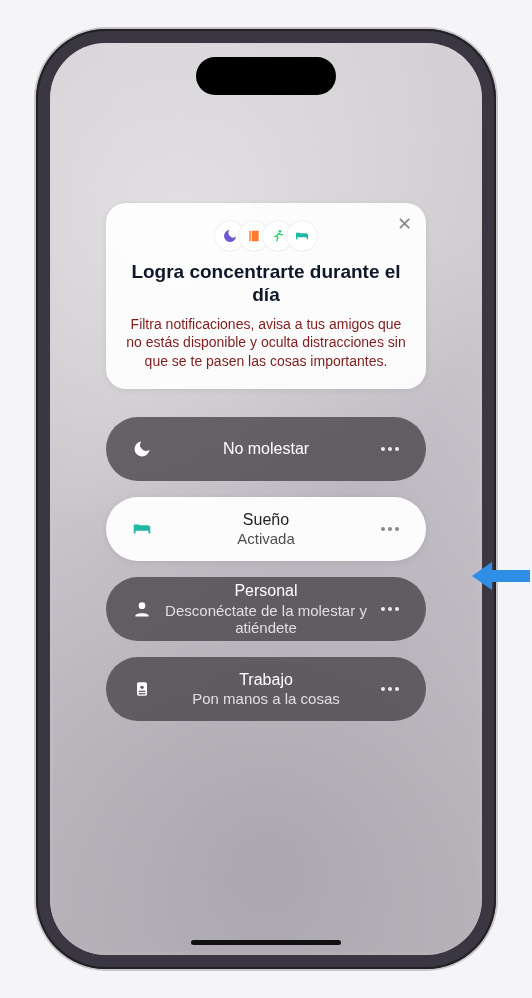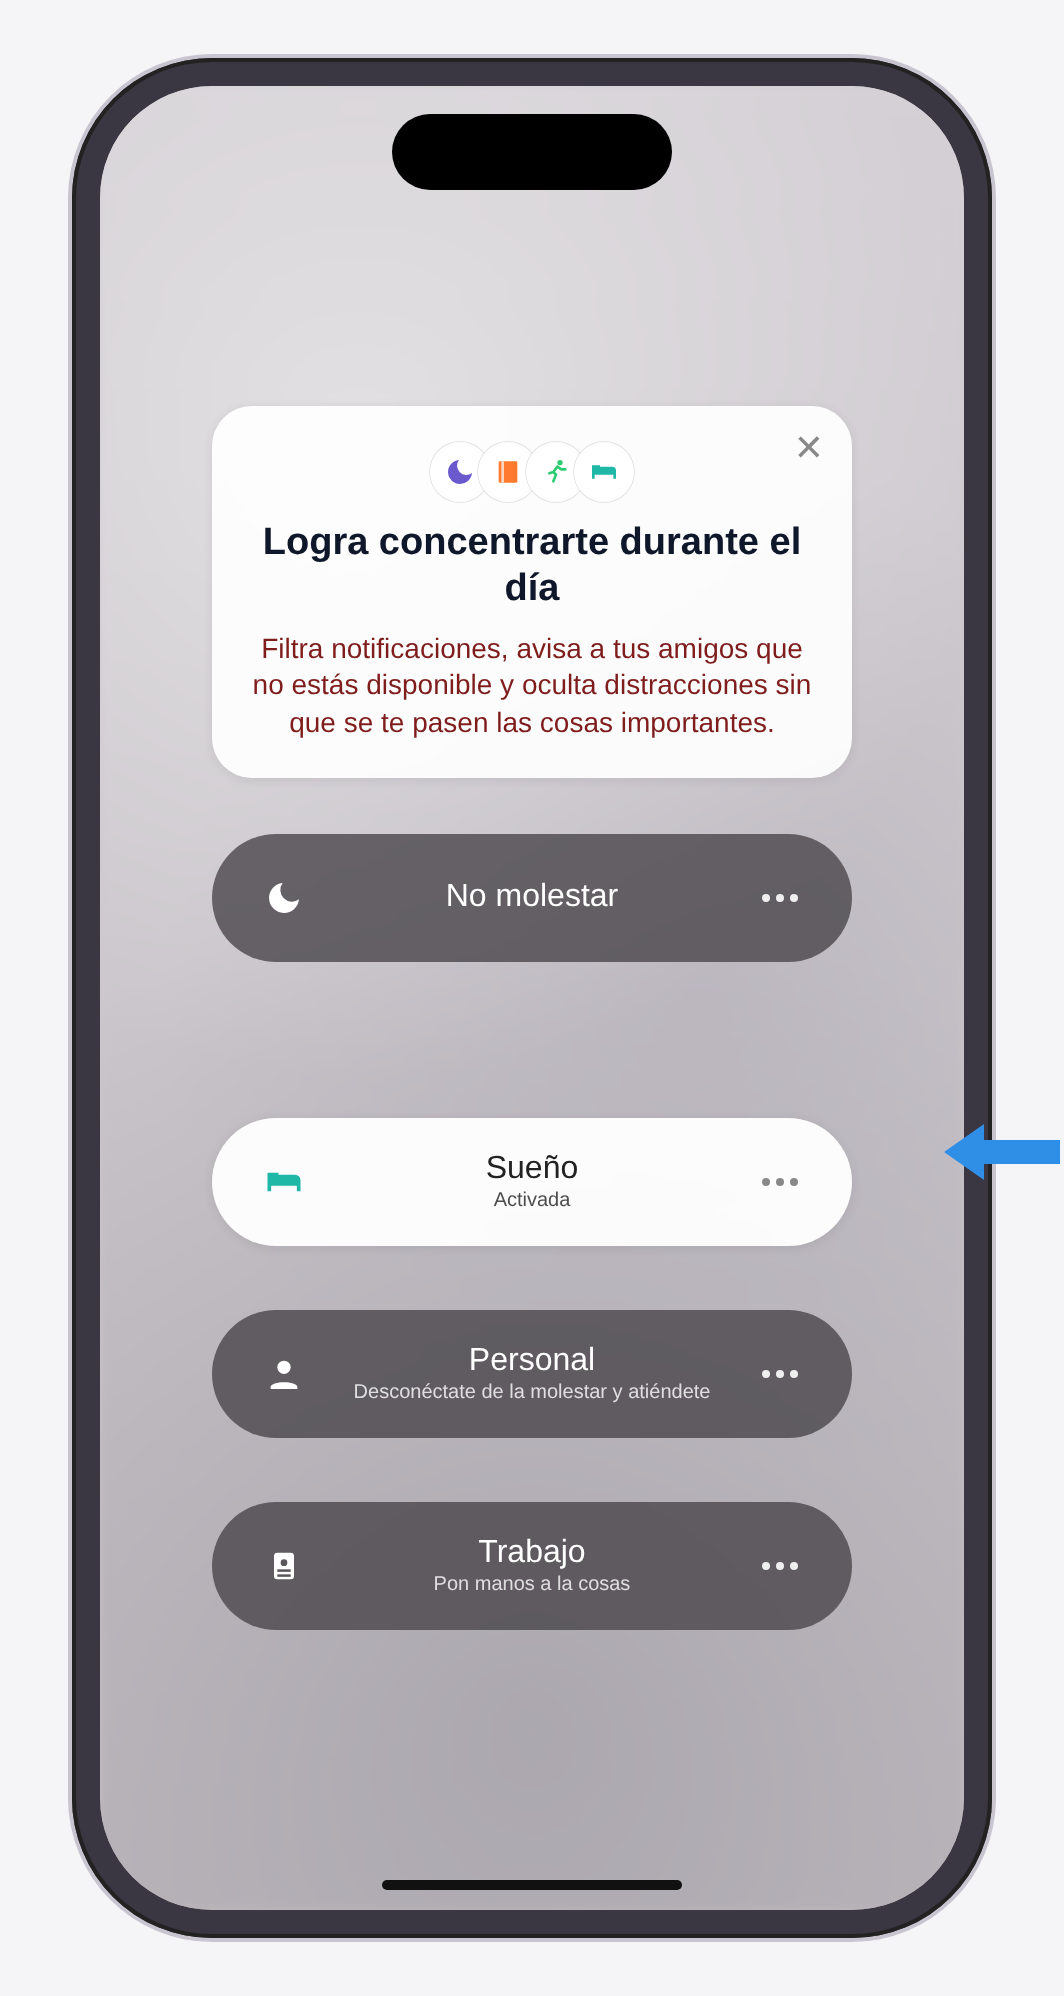--- a/index.html
+++ b/index.html
@@ -103,52 +103,51 @@
     font-size:19px; font-weight:700; color:#0f172a; line-height:1.2;
     margin-bottom:8px;
   }
   .card-desc {
     font-size:14px; color:#7f1d1d; line-height:1.35;
   }
 
   .mode-list {
     margin-top:28px;
     width: 320px;
-    display:flex; flex-direction:column; gap:32px;
+    display:flex; flex-direction:column; gap:16px;
   }
   .mode {
     height:64px;
     border-radius:32px;
     display:flex; align-items:center;
     padding: 0 24px;
     position:relative;
     cursor:pointer;
   }
   .mode.dark {
     background: rgba(70,66,72,0.78);
     color:#fff;
   }
   .mode.light {
     background: rgba(255,255,255,0.95);
     color:#222;
     box-shadow: 0 1px 6px rgba(0,0,0,.08);
-    margin-top: 46px;
   }
   .mode-icon {
     width:24px; height:24px; flex-shrink:0;
     display:flex; align-items:center; justify-content:center;
   }
   .mode-text {
     flex:1; text-align:center;
     display:flex; flex-direction:column; align-items:center; justify-content:center;
     line-height:1.15;
     padding: 0 8px;
   }
   .mode-label { font-size:16px; font-weight:500; }
-  .mode-sub { font-size:10px; opacity:.8; margin-top:1px;}
+  .mode-sub { font-size:15px; opacity:.8; margin-top:1px;}
   .mode-more {
     width:24px; display:flex; align-items:center; justify-content:center; gap:3px;
     flex-shrink:0;
   }
   .mode.dark .dot { width:4px;height:4px;border-radius:50%;background:#fff; opacity:.9;}
   .mode.light .dot { width:4px;height:4px;border-radius:50%;background:#888;}
   
   
   .arrow {
     position:absolute;

